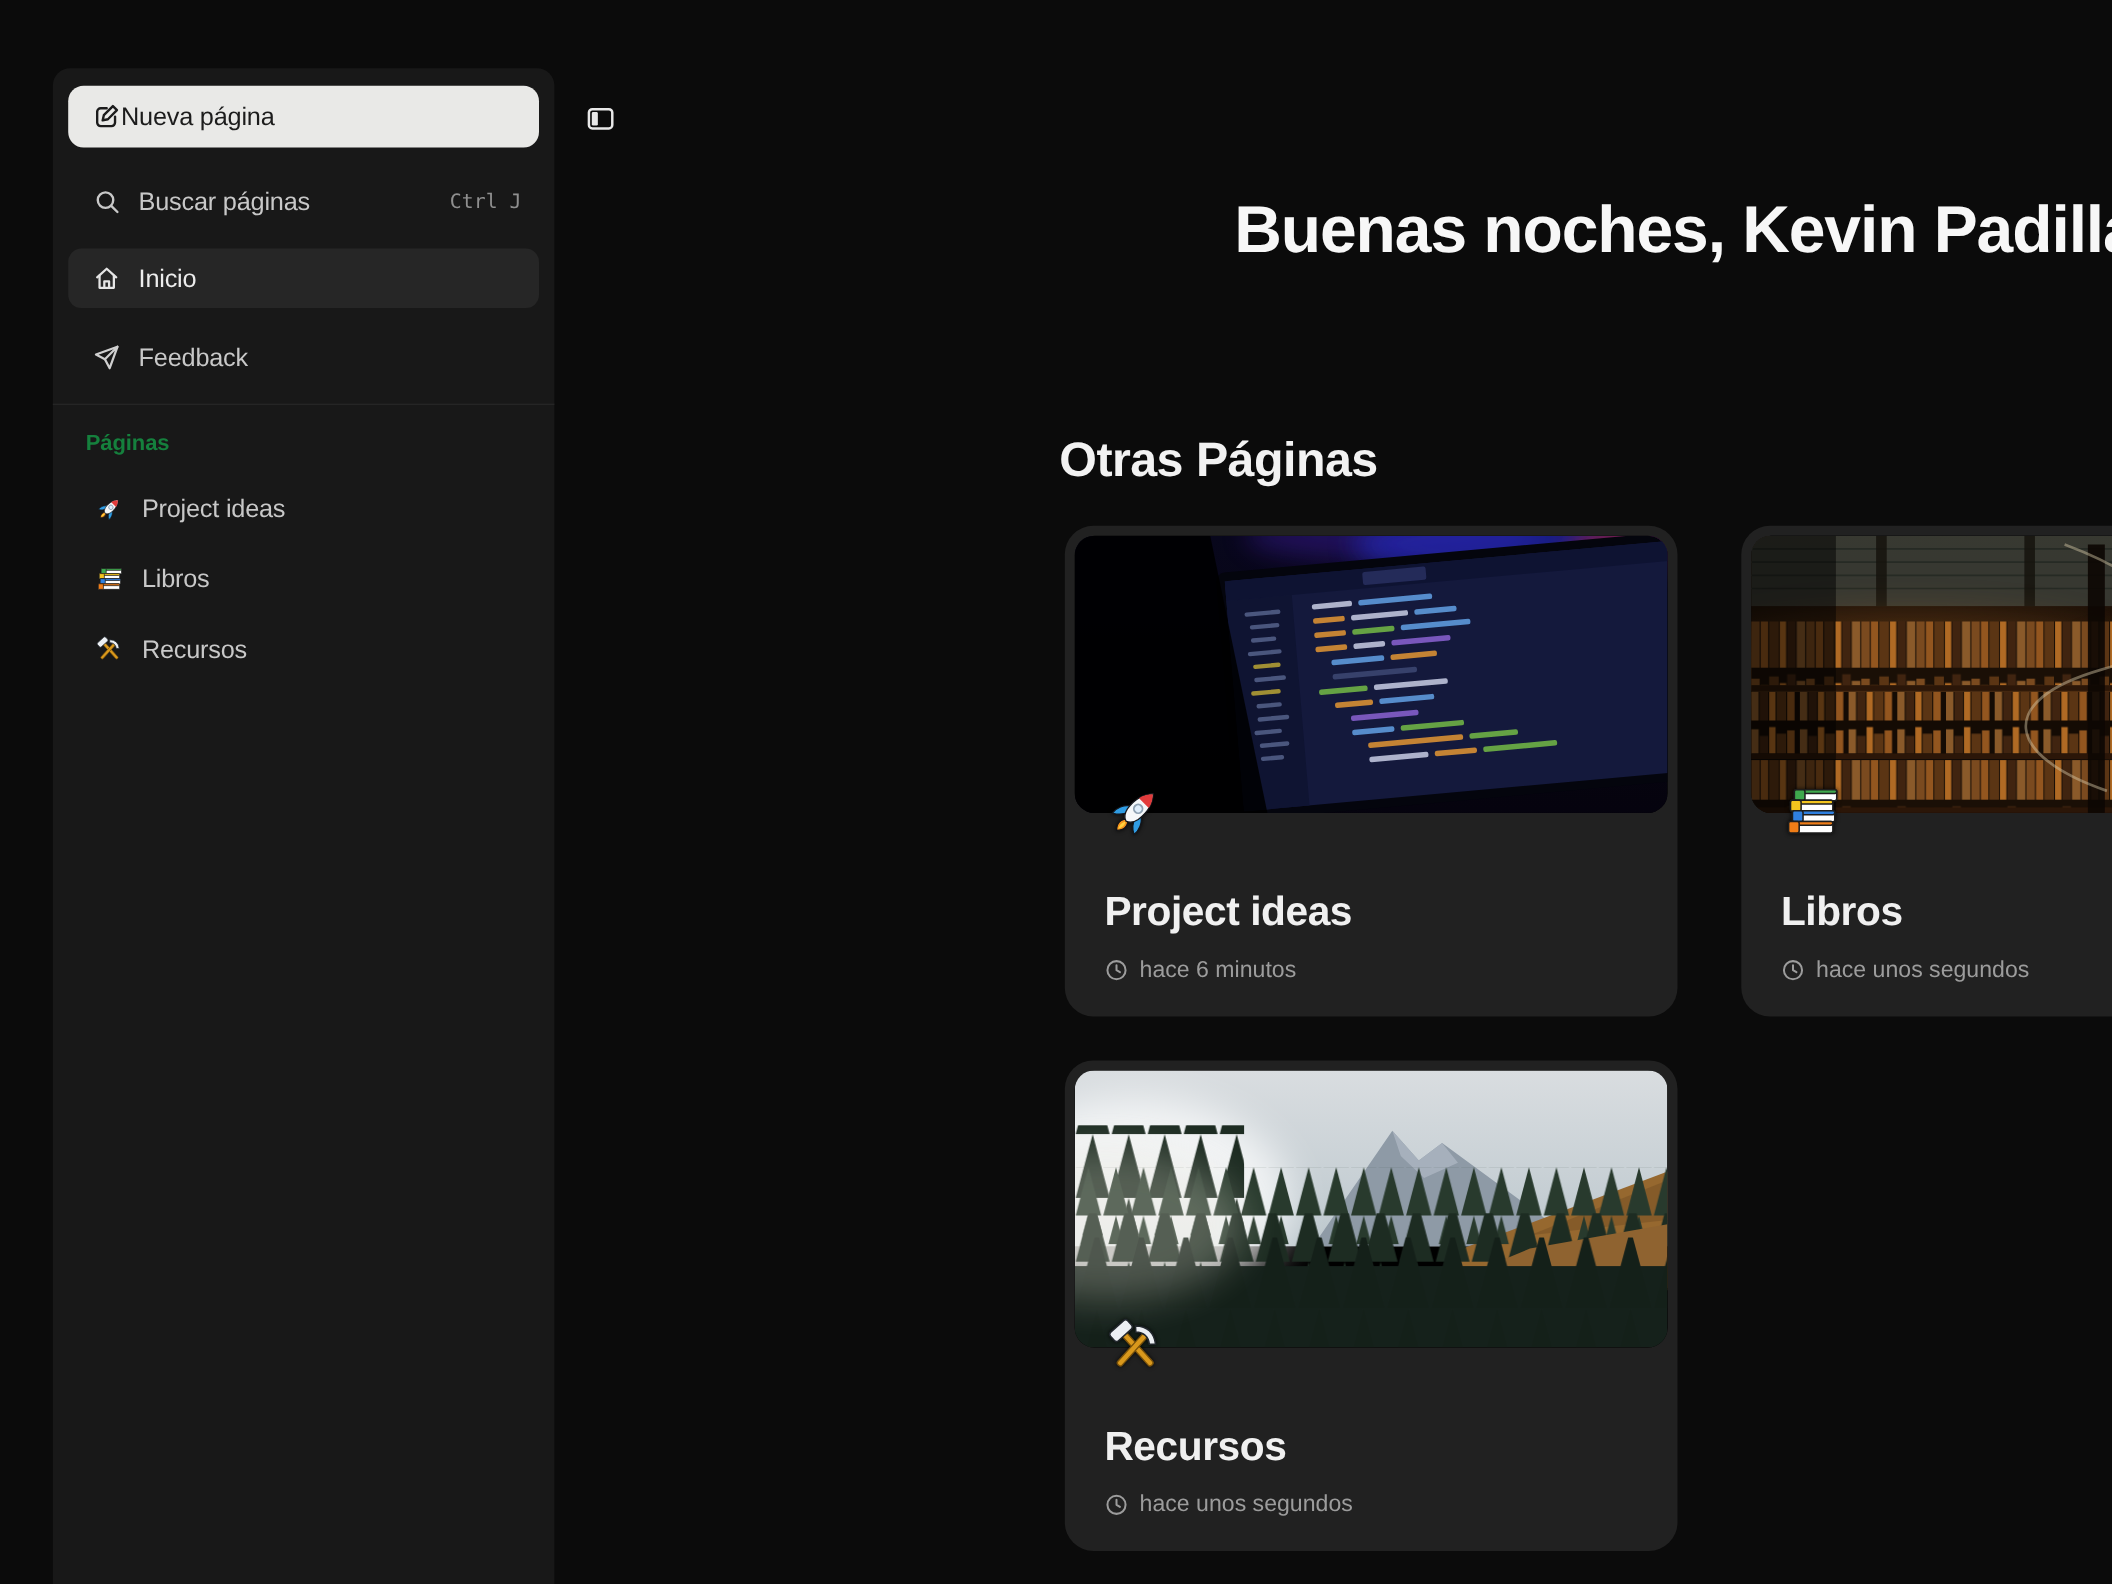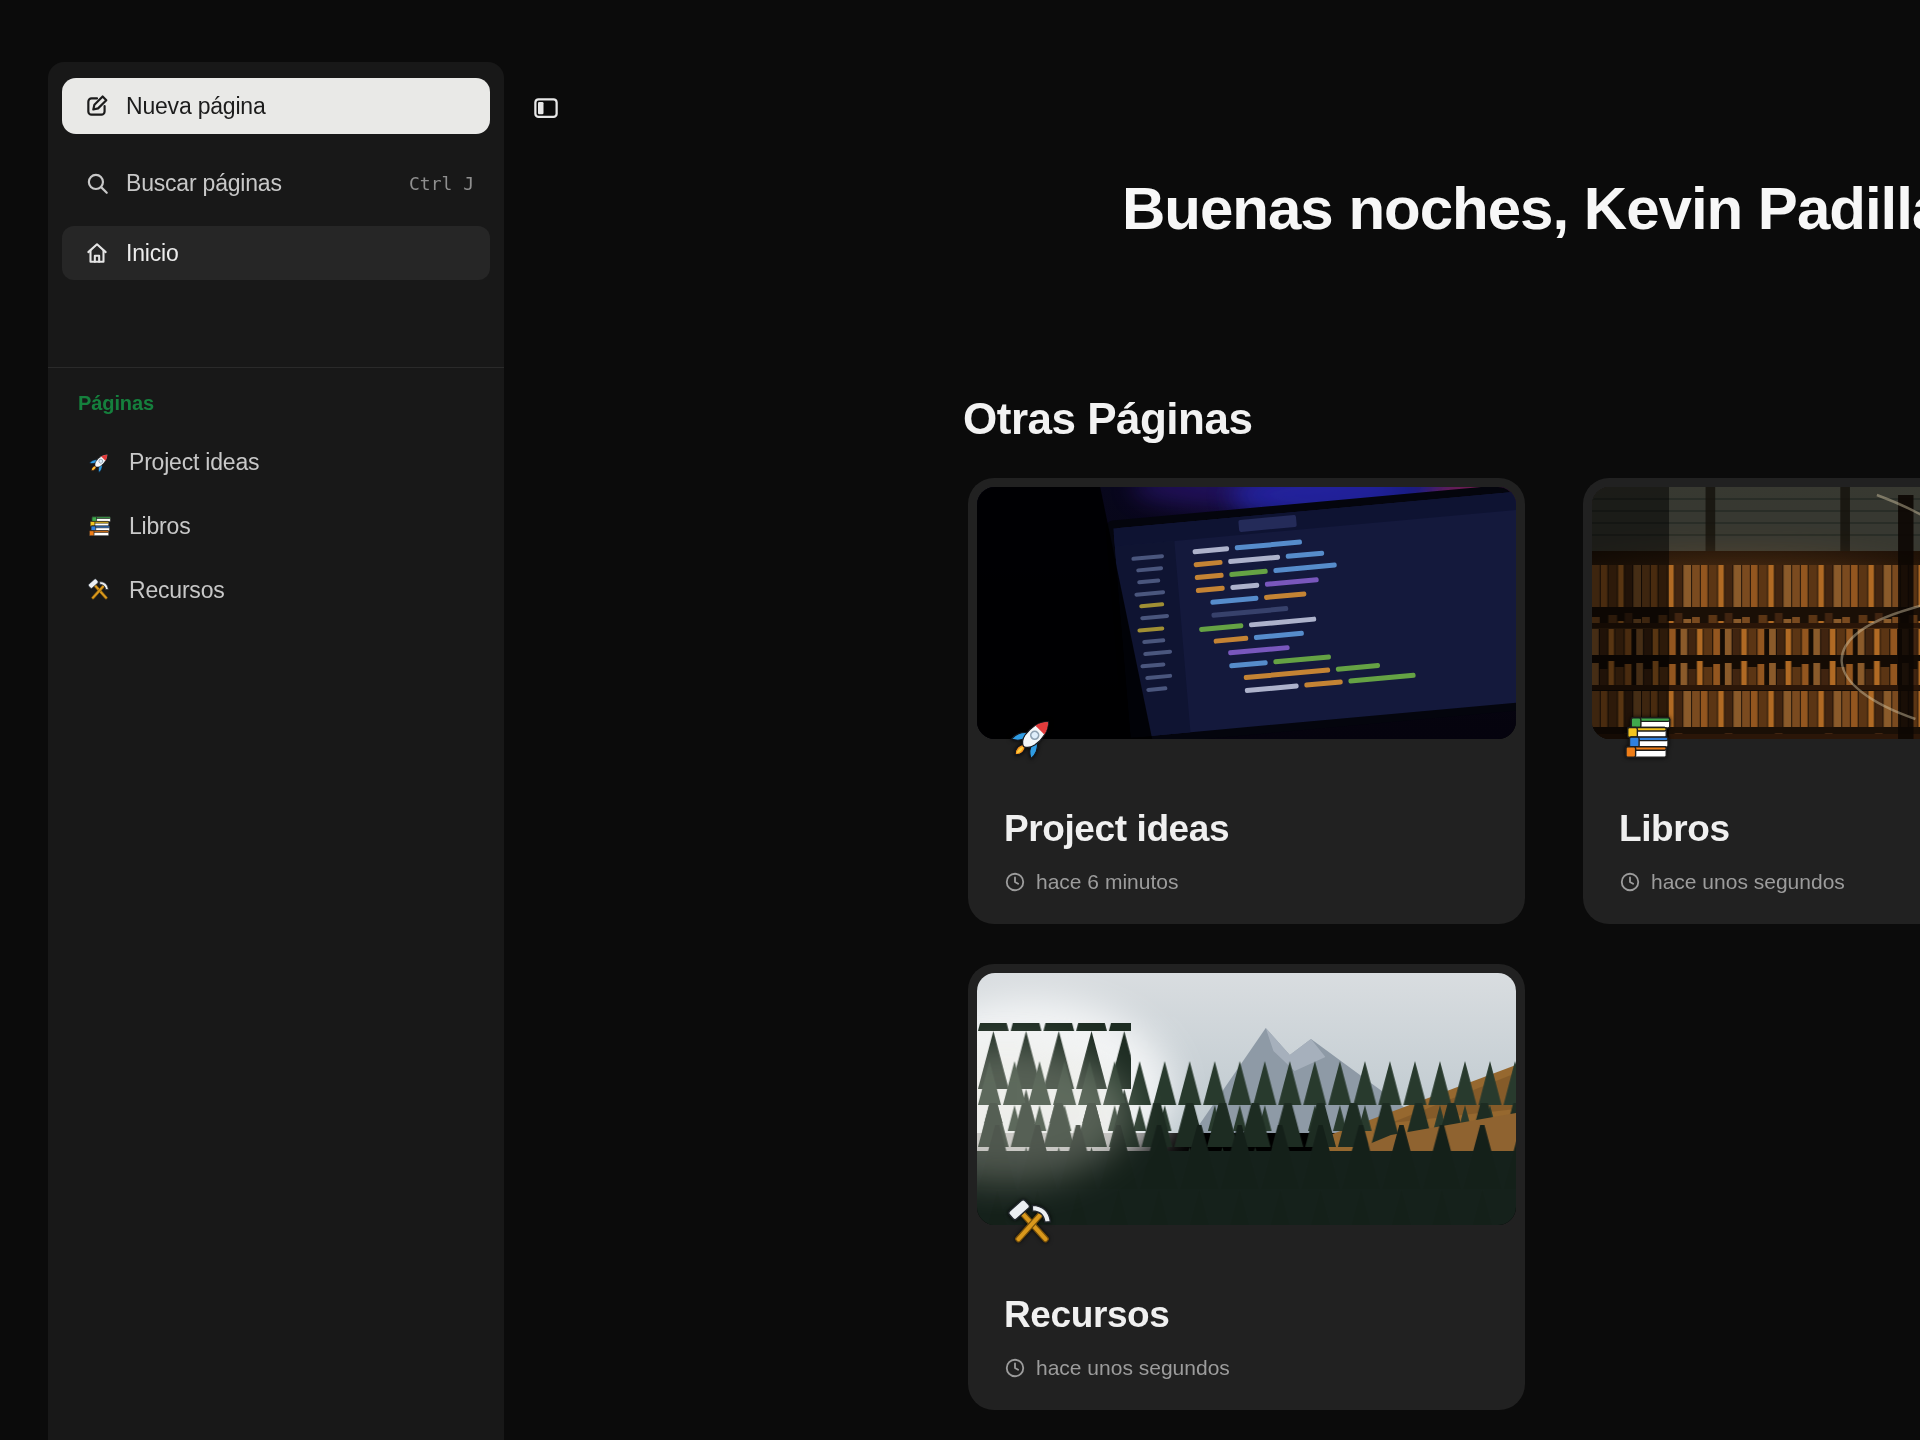--- a/index.html
+++ b/index.html
@@ -11,21 +11,21 @@
     -webkit-font-smoothing:antialiased;
   }
   
   .sidebar{
     position:absolute;left:48px;top:62px;width:456px;height:1378px;
     background:#181818;border-radius:16px 16px 0 0;
   }
   .btn-new{
     position:absolute;left:14px;top:16px;width:428px;height:56px;
     background:#e9e9e7;border:none;border-radius:14px;
-    display:flex;align-items:center;gap:16px;padding:0 14px 0 22px;
+    display:flex;align-items:center;padding:0 14px 0 22px;
     box-sizing:border-box;cursor:pointer;font-family:inherit;
   }
   .btn-new svg{width:26px;height:26px;flex:none}
   .btn-new .btn-label{font-size:23px;color:#1c1c1c;font-weight:500;letter-spacing:-.2px}
   .srow{
     display:flex;align-items:center;gap:16px;
     padding:0 16px 0 22px;box-sizing:border-box;
     border-radius:12px;color:#c8c8c8;cursor:pointer;
   }
   .srow svg{width:26px;height:26px;flex:none}
@@ -318,20 +318,27 @@
 
   <div class="srow srow-abs" id="row-home">
     <svg viewBox="0 0 24 24" fill="none" stroke="#e5e5e5" stroke-width="1.9" stroke-linecap="round" stroke-linejoin="round">
       <path d="M4 11.2 12 4l8 7.2"></path>
         <path d="M6 9.8V20h12V9.8"></path>
         <path d="M10 20v-5.5h4V20"></path>
     </svg>
     <span class="srow-label">Inicio</span>
   </div>
 
+  <div class="srow srow-abs" id="row-feedback">
+    <svg viewBox="0 0 24 24" fill="none" stroke="#cfcfcf" stroke-width="1.9" stroke-linecap="round" stroke-linejoin="round">
+      <path d="M21 3 10.5 13.5"></path>
+        <path d="M21 3l-6.5 18-4-7.5L3 9.5z"></path>
+    </svg>
+    <span class="srow-label">Feedback</span>
+  </div>
 
   <div class="divider"></div>
 
   <div class="section-label">Páginas</div>
 
   <nav id="pages-list">
       <div class="srow page-row">
     <svg viewBox="0 0 64 64" class="page-emoji">
           <use class="emoji-use" href="#emoji-rocket"></use>
         </svg>

